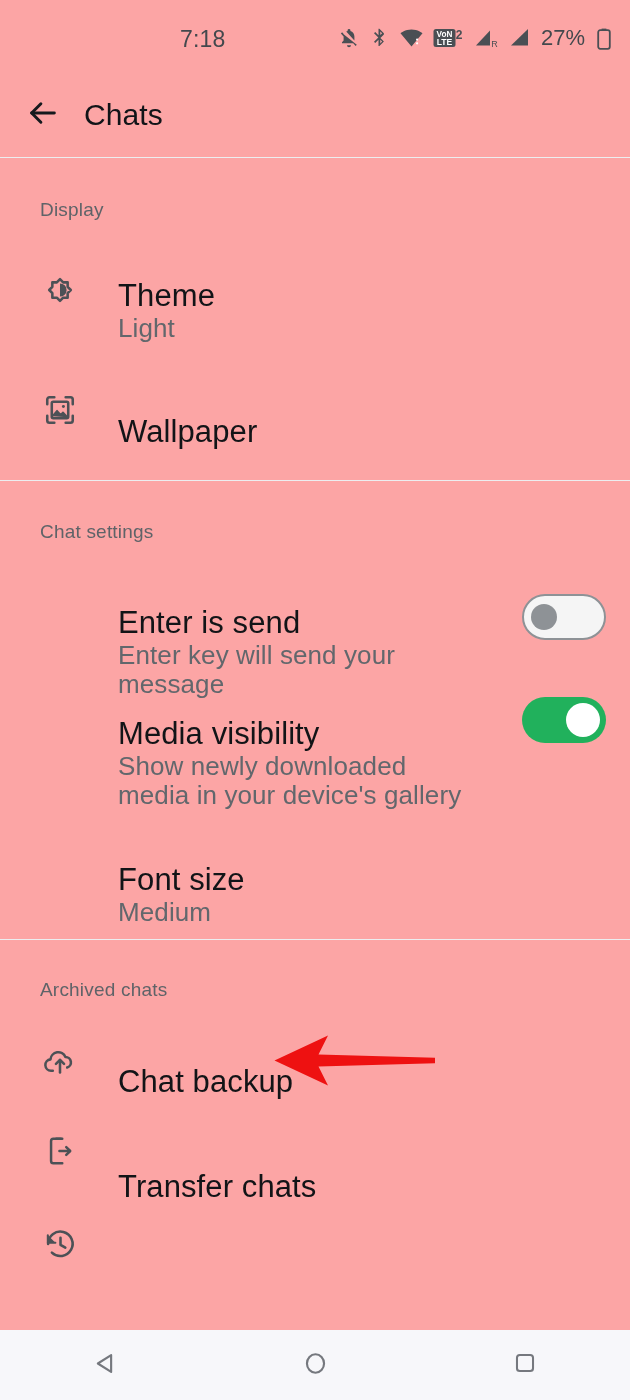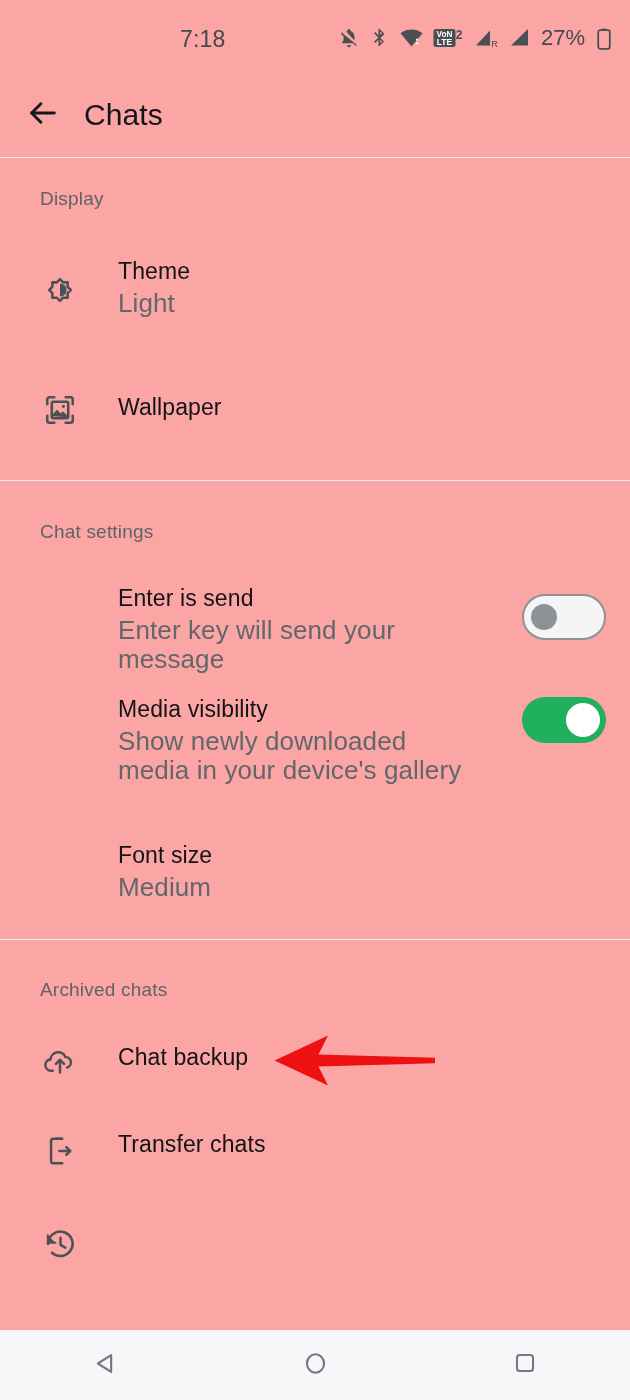--- a/index.html
+++ b/index.html
@@ -47,21 +47,21 @@
   .section-title {
     position:absolute; left:40px;
     font-size:19px; color:#5f6368; letter-spacing:.2px;
   }
   .row { position:absolute; left:0; width:630px; }
   .row-icon {
     position:absolute; left:38px; width:44px; height:44px;
     display:flex; align-items:center; justify-content:center;
   }
   .row-text { position:absolute; left:118px; }
-  .row-title { font-size:23px; color:#121417; letter-spacing:.1px; line-height:30px; }
+  .row-title { font-size:31px; color:#121417; letter-spacing:.1px; line-height:30px;margin-top:25px; }
   .row-sub { font-size:26px; color:#62676c; letter-spacing:.1px; line-height:29px; margin-top:3px; }
 
   
   .toggle { position:absolute; right:24px; }
   .tg-track {
     width:84px; height:46px; border-radius:23px; position:relative;
   }
   .tg-off .tg-track { background:#f5f5f5; border:2.5px solid #8e9296; }
   .tg-off .tg-thumb {
     position:absolute; left:7px; top:50%; transform:translateY(-50%);
@@ -151,21 +151,21 @@
         <svg width="34" height="34" viewBox="0 0 24 24" fill="none" stroke="#15191d" stroke-width="2.1" stroke-linecap="round" stroke-linejoin="round">
           <path d="M20 12H4"></path>
             <path d="M10.5 5.5 4 12l6.5 6.5"></path>
         </svg>
       </span>
     </div>
     <div class="appbar-title">Chats</div>
   </div>
   <div class="hairline" style="top:157px;"></div>
 
-  <div class="section-title" style="top:188px;">Display</div>
+  <div class="section-title" style="top:199px;">Display</div>
 
   <div class="row" style="top:256px; height:82px;">
     <div class="row-icon" style="top:12px;">
       <svg width="36" height="36" viewBox="0 0 24 24" fill="none" stroke="#4c5156" stroke-width="1.7" stroke-linejoin="round">
         <path d="M12 2.4l2.1 2.1h3l0 3 2.1 2.1-2.1 2.1v3h-3L12 16.8 9.9 14.7h-3v-3L4.8 9.6 6.9 7.5v-3h3L12 2.4z" transform="translate(0,2.4)"></path>
         <path d="M12 7.6a4.4 4.4 0 0 1 0 8.8z" fill="#4c5156" stroke="none"></path>
       </svg>
     </div>
     <div class="row-text" style="top:0;">
       <div class="row-title">Theme</div>
@@ -244,21 +244,21 @@
 
   <div class="row" style="top:1127px; height:56px;">
     <div class="row-icon" style="top:2px;">
       <svg width="34" height="34" viewBox="0 0 24 24" fill="none" stroke="#4c5156" stroke-width="1.75" stroke-linecap="round" stroke-linejoin="round">
         <path d="M13.6 3.3H7.3A1.6 1.6 0 0 0 5.7 4.9v14.2a1.6 1.6 0 0 0 1.6 1.6h6.3"></path>
         <path d="M9.4 3.3h3.2"></path>
         <path d="M11.6 12h7.3"></path>
         <path d="M16.4 9.2 19.2 12l-2.8 2.8"></path>
       </svg>
     </div>
-    <div class="row-text" style="top:2px;text-align:center;">
+    <div class="row-text" style="top:20px;text-align:center;">
       <div class="row-title">Transfer chats</div>
     </div>
   </div>
 
   <div class="row" style="top:1220px; height:56px;">
     <div class="row-icon" style="top:2px;">
       <svg width="35" height="35" viewBox="0 0 24 24" fill="none" stroke="#4c5156" stroke-width="1.75" stroke-linecap="round" stroke-linejoin="round">
         <path d="M3.5 11.6a8.4 8.4 0 1 1 2.6 6"></path>
         <path d="M3.3 5.6v5.2h5.2" fill="#4c5156" stroke="#4c5156" stroke-width="1.4" stroke-linejoin="round"></path>
         <path d="M12 7.4v4.8l3.3 2"></path>

